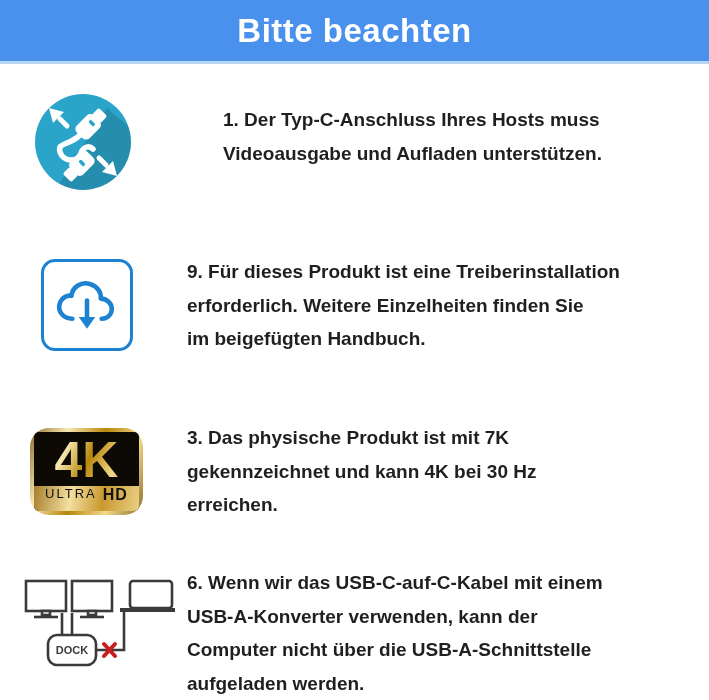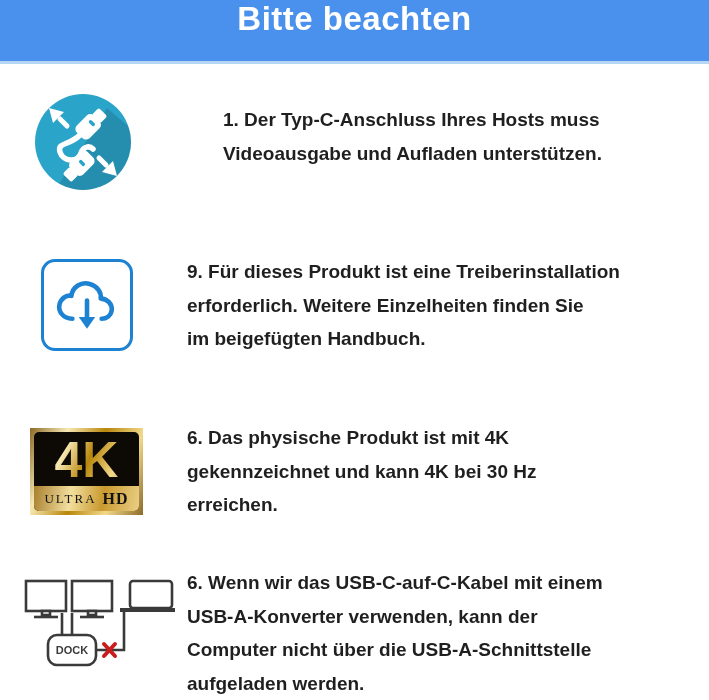--- a/index.html
+++ b/index.html
@@ -3,21 +3,21 @@
 <meta charset="utf-8">
 <style>
   html,body{margin:0;padding:0;background:#ffffff;}
   body{width:709px;height:700px;font-family:"Liberation Sans", sans-serif;}
   .canvas{position:relative;width:709px;height:700px;background:#fff;overflow:hidden;}
 
   
   .header{position:absolute;top:0;left:0;width:709px;height:61px;
     background:var(--header-bg,#4a91ee);
     border-bottom:3px solid var(--header-underline,#b5d6f4);
-    display:flex;justify-content:center;}
+    display:flex;align-items:center;justify-content:center;}
   .header h1{margin:0;color:#ffffff;font-size:33px;font-weight:bold;letter-spacing:.5px;}
 
   
   .note{position:absolute;left:187px;width:523px;margin:0;
     color:var(--text,#1f1f1f);font-size:19px;font-weight:bold;
     line-height:33.5px;white-space:pre-line;}
   .note-1{top:103px;margin-left:36px;}
   .note-2{top:255px;}
   .note-3{top:421px;}
   .note-4{top:566px;}
@@ -25,30 +25,30 @@
   
   .icon-usb{position:absolute;left:33px;top:92px;width:100px;height:100px;}
   .icon-cloud{position:absolute;left:41px;top:259px;width:92px;height:92px;
     border:3px solid var(--cloud-blue,#1d82d2);border-radius:14px;background:#fff;
     display:flex;align-items:center;justify-content:center;box-sizing:border-box;}
   .icon-dock{position:absolute;left:12px;top:569px;width:165px;height:112px;}
 
   
   .badge4k{position:absolute;left:30px;top:428px;width:113px;height:87px;
     background:linear-gradient(115deg,#8c6a28 0%,#f7e8b2 25%,#b8860b 50%,#f2d98a 75%,#8c6a28 100%);
-    border-radius:0;padding:4px;box-sizing:border-box;}
+    border-radius:19px;padding:4px;box-sizing:border-box;}
   .badge4k-inner{width:100%;height:100%;background:var(--badge-black,#0d0a06);
     border-radius:5px;display:flex;flex-direction:column;overflow:hidden;}
   .badge4k-big{flex:1;display:flex;align-items:center;justify-content:center;
     font-size:50px;font-weight:bold;line-height:1;padding-top:2px;
     background:linear-gradient(115deg,#8c6a28 0%,#f7e8b2 30%,#b8860b 52%,#f2d98a 75%,#9a7428 100%);
     -webkit-background-clip:text;background-clip:text;color:transparent;}
-  .badge4k-band{height:25px;display:flex;align-items:center;justify-content:center;gap:6px;
+  .badge4k-band{height:25px;display:flex;justify-content:center;gap:6px;
     background:linear-gradient(100deg,#a87f2e 0%,#f3df9e 35%,#c9992f 65%,#e9cf84 100%);
-    color:#121212;font-family:Liberation Serif, serif;}
+    color:#121212;}
   .badge4k-ultra{font-size:13px;letter-spacing:2px;font-weight:normal;}
   .badge4k-hd{font-size:16px;font-weight:bold;letter-spacing:1px;}
 </style>
 </head>
 <body>
 
 <div class="canvas">
 
   <div class="header">
     <h1>Bitte beachten</h1>
@@ -110,21 +110,21 @@
 
   <div class="badge4k">
     <div class="badge4k-inner">
       <div class="badge4k-big">4K</div>
       <div class="badge4k-band">
         <span class="badge4k-ultra">ULTRA</span>
         <span class="badge4k-hd">HD</span>
       </div>
     </div>
   </div>
-  <p class="note note-3">6. Das physische Produkt ist mit 4K
+  <p class="note note-3">3. Das physische Produkt ist mit 7K
 gekennzeichnet und kann 4K bei 30 Hz
 erreichen.</p>
 
   <div class="icon-dock">
     <svg viewBox="0 0 165 112" width="165" height="112" style="stroke:var(--diagram-stroke,#3a3a3a)" fill="none" stroke-width="2.6">
 
       <g>
         <rect x="14" y="12" width="40" height="30" fill="#ffffff"></rect>
         <rect x="30" y="42" width="8" height="4" fill="#ffffff"></rect>
         <line x1="22" y1="48" x2="46" y2="48"></line>

